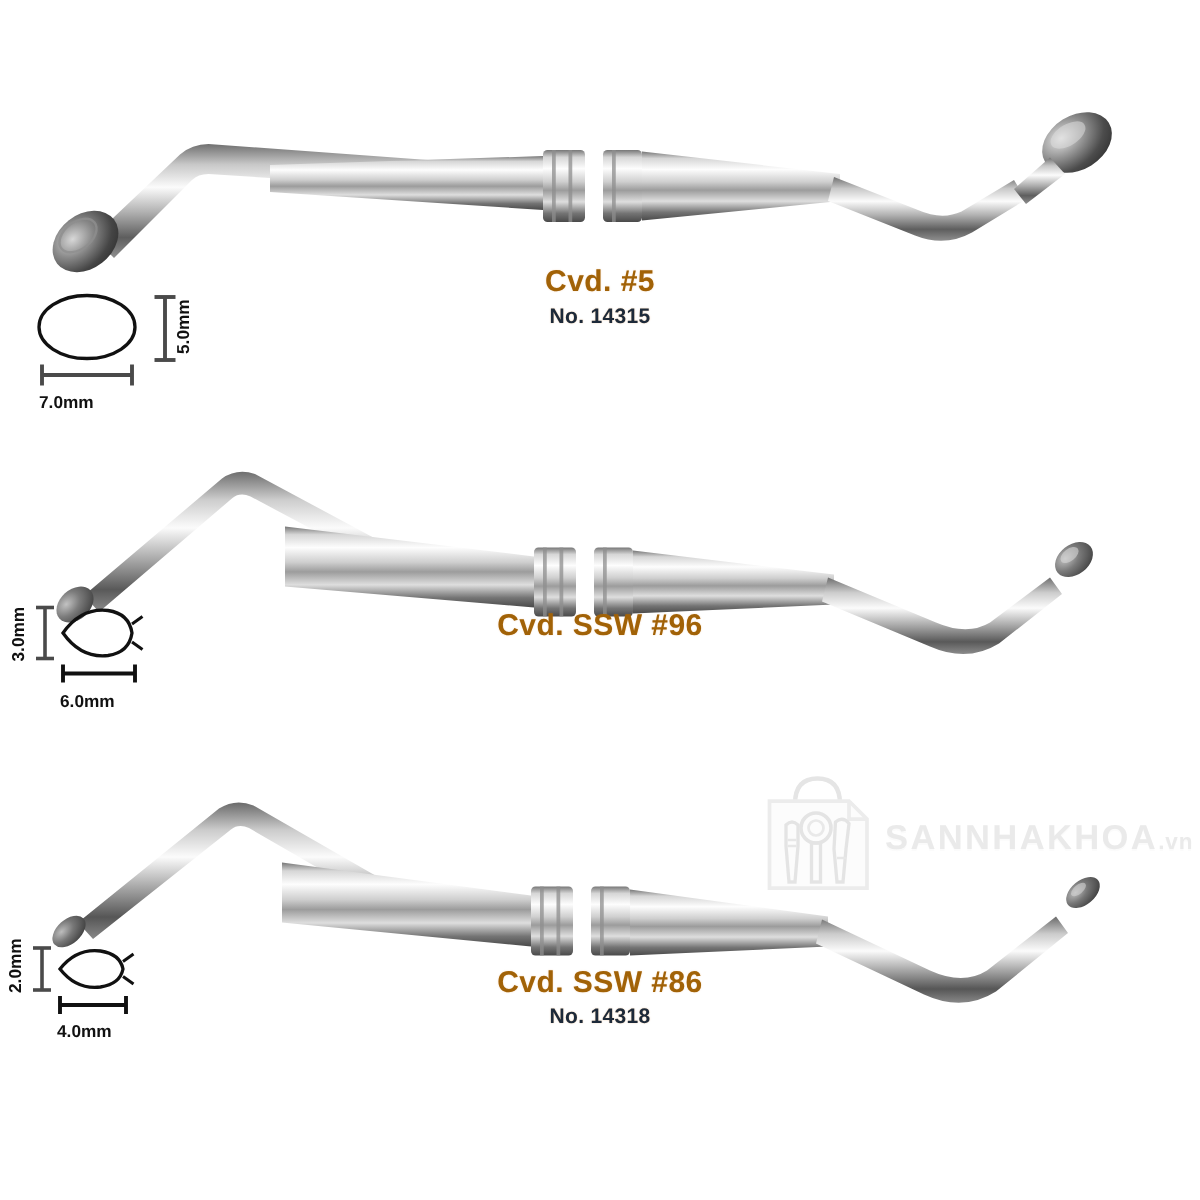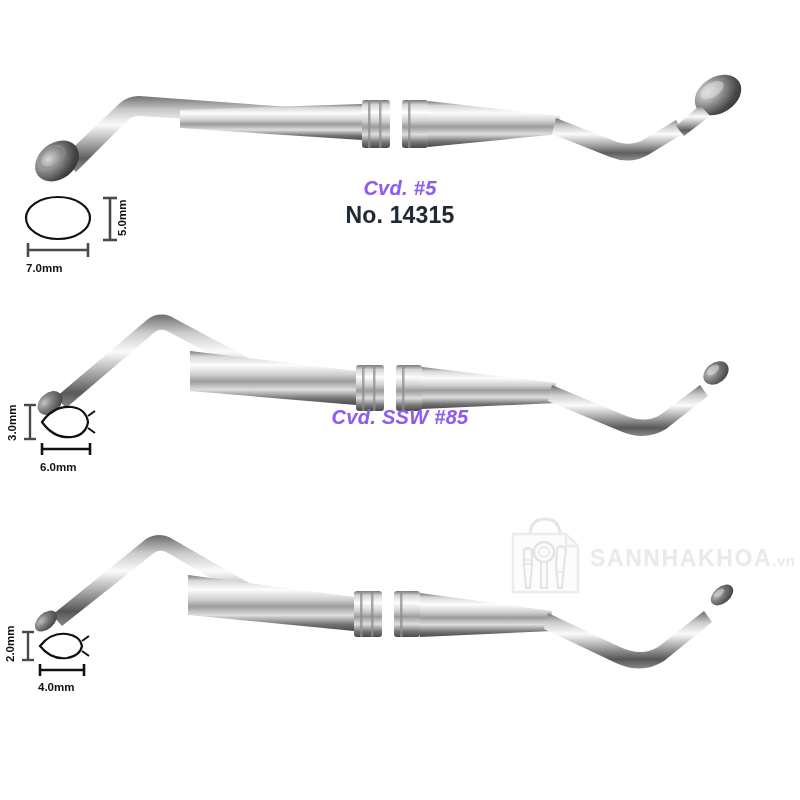--- a/index.html
+++ b/index.html
@@ -40,28 +40,27 @@
     width: 800px;
     text-align: center;
   }
   #labels-0 { top: 176px; }
   #labels-1 { top: 120px; }
   #labels-2 { top: 128px; }
 
   .name-line {
     font-size: 20px;
     font-weight: bold;
-    color: #8b5cf6;
+    color: #a16207;
     letter-spacing: 0.3px;
     line-height: 1.25;
     text-shadow: 0 0 1px rgba(220,130,40,0.35);
-    font-style: italic;
   }
   .no-line {
-    font-size: 23px;
+    font-size: 14px;
     font-weight: bold;
     color: #1d2a3a;
     letter-spacing: 0.2px;
     line-height: 1.3;
     text-shadow: 0 0 1px rgba(220,130,40,0.45);
   }
 
   
   .dim-diagram {
     position: absolute;
@@ -240,21 +239,21 @@
         <path d="M422,82 L556,98 L556,118 L422,124 Z" fill="url(#handle2)"></path>
 
         <path d="M552,100 L624,130 Q645,139 660,130 L700,100 L708,111 L666,144 Q645,157 620,146 L548,116 Z" fill="url(#shank2)"></path>
 
         <ellipse cx="716" cy="88" rx="14" ry="10" transform="rotate(-38 716 88)" fill="url(#tip2)"></ellipse>
         <ellipse cx="713" cy="85" rx="7" ry="4" transform="rotate(-38 713 85)" fill="#d5d5d5" opacity="0.6"></ellipse>
       </svg>
     </div>
 
     <div class="label-group" id="labels-1">
-      <div class="name-line">Cvd. SSW #85</div>
+      <div class="name-line">Cvd. SSW #96</div>
     </div>
 
     <div class="dim-diagram" id="dim-1">
       <svg width="120" height="82" viewBox="0 0 120 82" xmlns="http://www.w3.org/2000/svg">
 
         <line x1="28" y1="8" x2="28" y2="42" stroke="#4a4a4a" stroke-width="2.4"></line>
         <line x1="22" y1="8" x2="34" y2="8" stroke="#4a4a4a" stroke-width="2.4"></line>
         <line x1="22" y1="42" x2="34" y2="42" stroke="#4a4a4a" stroke-width="2.4"></line>
 
         <path d="M40,25 Q52,8 70,10 Q84,12 86,25 Q84,38 70,40 Q52,42 40,25 Z" fill="none" stroke="#111111" stroke-width="2.2"></path>
@@ -315,20 +314,24 @@
         <rect x="400" y="76" width="2.5" height="46" fill="#8d8d8d" opacity="0.75"></rect>
         <path d="M420,78 L552,96 L552,116 L420,122 Z" fill="url(#handle3)"></path>
 
         <path d="M548,98 L620,132 Q642,142 658,132 L704,96 L712,107 L664,146 Q642,160 616,148 L544,114 Z" fill="url(#shank3)"></path>
 
         <ellipse cx="722" cy="80" rx="13" ry="8" transform="rotate(-40 722 80)" fill="url(#tip3)"></ellipse>
         <ellipse cx="719" cy="78" rx="6" ry="3" transform="rotate(-40 719 78)" fill="#d2d2d2" opacity="0.6"></ellipse>
       </svg>
     </div>
 
+    <div class="label-group" id="labels-2">
+      <div class="name-line">Cvd. SSW #86</div>
+      <div class="no-line">No. 14318</div>
+    </div>
 
     <div class="dim-diagram" id="dim-2">
       <svg width="110" height="78" viewBox="0 0 110 78" xmlns="http://www.w3.org/2000/svg">
 
         <line x1="26" y1="12" x2="26" y2="40" stroke="#4a4a4a" stroke-width="2.4"></line>
         <line x1="20" y1="12" x2="32" y2="12" stroke="#4a4a4a" stroke-width="2.4"></line>
         <line x1="20" y1="40" x2="32" y2="40" stroke="#4a4a4a" stroke-width="2.4"></line>
 
         <path d="M38,26 Q49,12 65,14 Q78,16 80,26 Q78,36 65,38 Q49,40 38,26 Z" fill="none" stroke="#111111" stroke-width="2.2"></path>
         <line x1="80" y1="21" x2="87" y2="16" stroke="#111111" stroke-width="2"></line>

